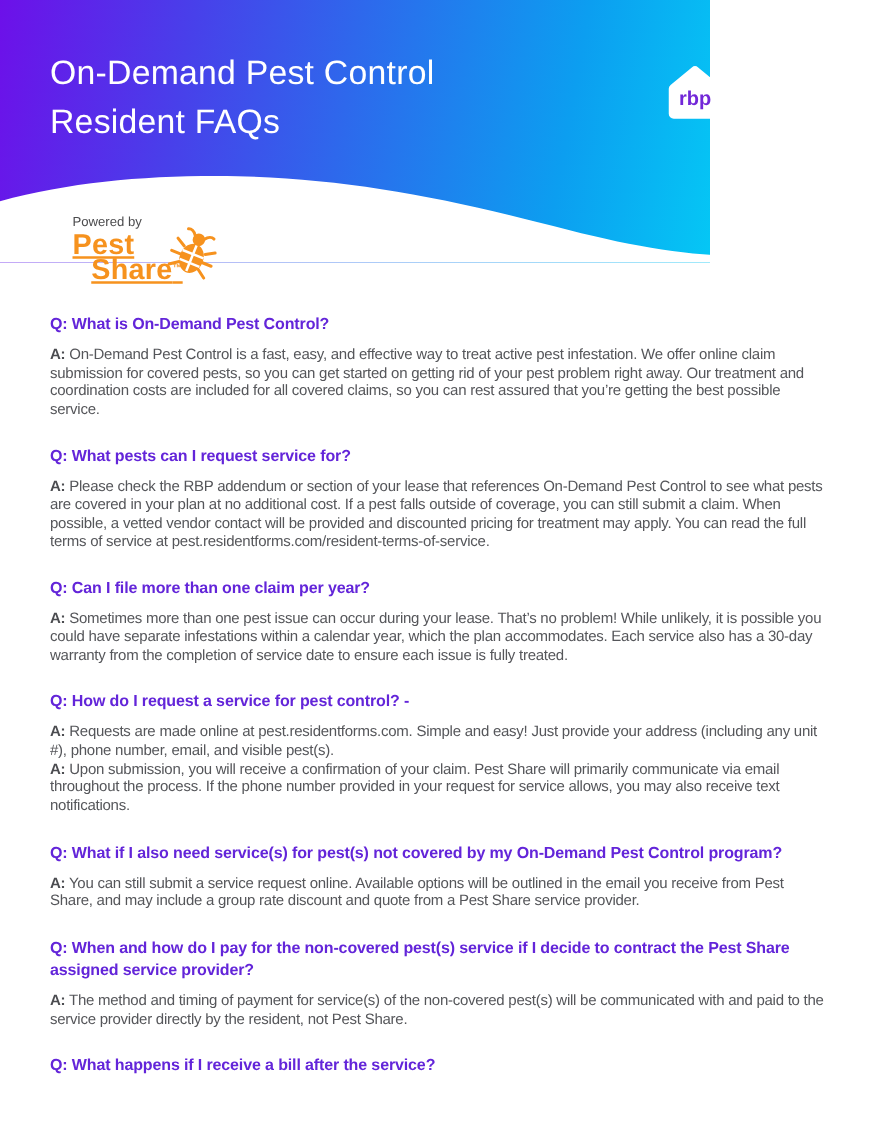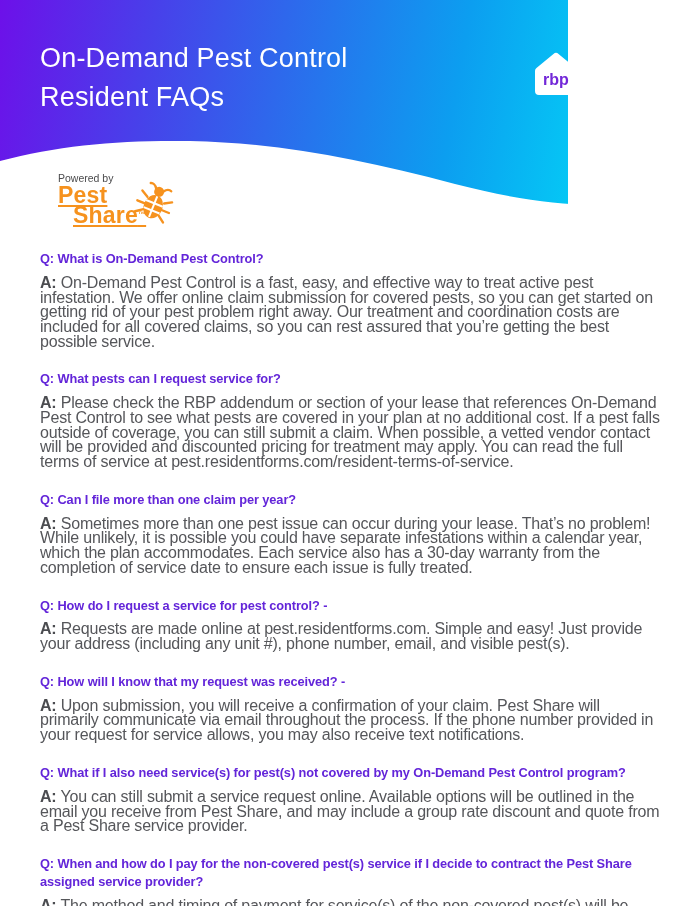--- a/index.html
+++ b/index.html
@@ -37,21 +37,21 @@
   .ps-word sup{font-size:8px;font-weight:700;vertical-align:6px;}
   .bug{position:absolute;left:76px;top:8px;}
   
   .content{padding:40px 40px 0 40px;width:620px;}
   .faq-q{
     color:#6325d9;font-weight:700;font-size:12.8px;line-height:1.4;
     margin:21px 0 8px 0;letter-spacing:-0.1px;
   }
   .faq-item:first-child .faq-q{margin-top:0;}
   .faq-a{
-    color:#55565a;font-size:16px;line-height:14.7px;letter-spacing:-0.2px;
+    color:#55565a;font-size:12px;line-height:14.7px;letter-spacing:-0.2px;
     margin:0;
   }
   .faq-a strong{color:#4b4c50;font-weight:700;}
 </style>
 </head>
 <body>
 
 <div class="header">
   <div class="title-block">
     <div class="title-line1">On-Demand Pest Control</div>
@@ -127,21 +127,20 @@
     <div class="faq-q">Q: Can I file more than one claim per year?</div>
     <p class="faq-a"><strong>A:</strong><span> Sometimes more than one pest issue can occur during your lease. That’s no problem! While unlikely, it is possible you could have separate infestations within a calendar year, which the plan accommodates. Each service also has a 30-day warranty from the completion of service date to ensure each issue is fully treated.</span></p>
   </div>
 
   <div class="faq-item">
     <div class="faq-q">Q: How do I request a service for pest control? -</div>
     <p class="faq-a"><strong>A:</strong><span> Requests are made online at pest.residentforms.com. Simple and easy! Just provide your address (including any unit #), phone number, email, and visible pest(s).</span></p>
   </div>
 
   <div class="faq-item">
-    <div class="faq-q">Q: How will I know that my request was received? -</div>
     <p class="faq-a"><strong>A:</strong><span> Upon submission, you will receive a confirmation of your claim. Pest Share will primarily communicate via email throughout the process. If the phone number provided in your request for service allows, you may also receive text notifications.</span></p>
   </div>
 
   <div class="faq-item">
     <div class="faq-q">Q: What if I also need service(s) for pest(s) not covered by my On-Demand Pest Control program?</div>
     <p class="faq-a"><strong>A:</strong><span> You can still submit a service request online. Available options will be outlined in the email you receive from Pest Share, and may include a group rate discount and quote from a Pest Share service provider.</span></p>
   </div>
 
   <div class="faq-item">
     <div class="faq-q">Q: When and how do I pay for the non-covered pest(s) service if I decide to contract the Pest Share assigned service provider?</div>

